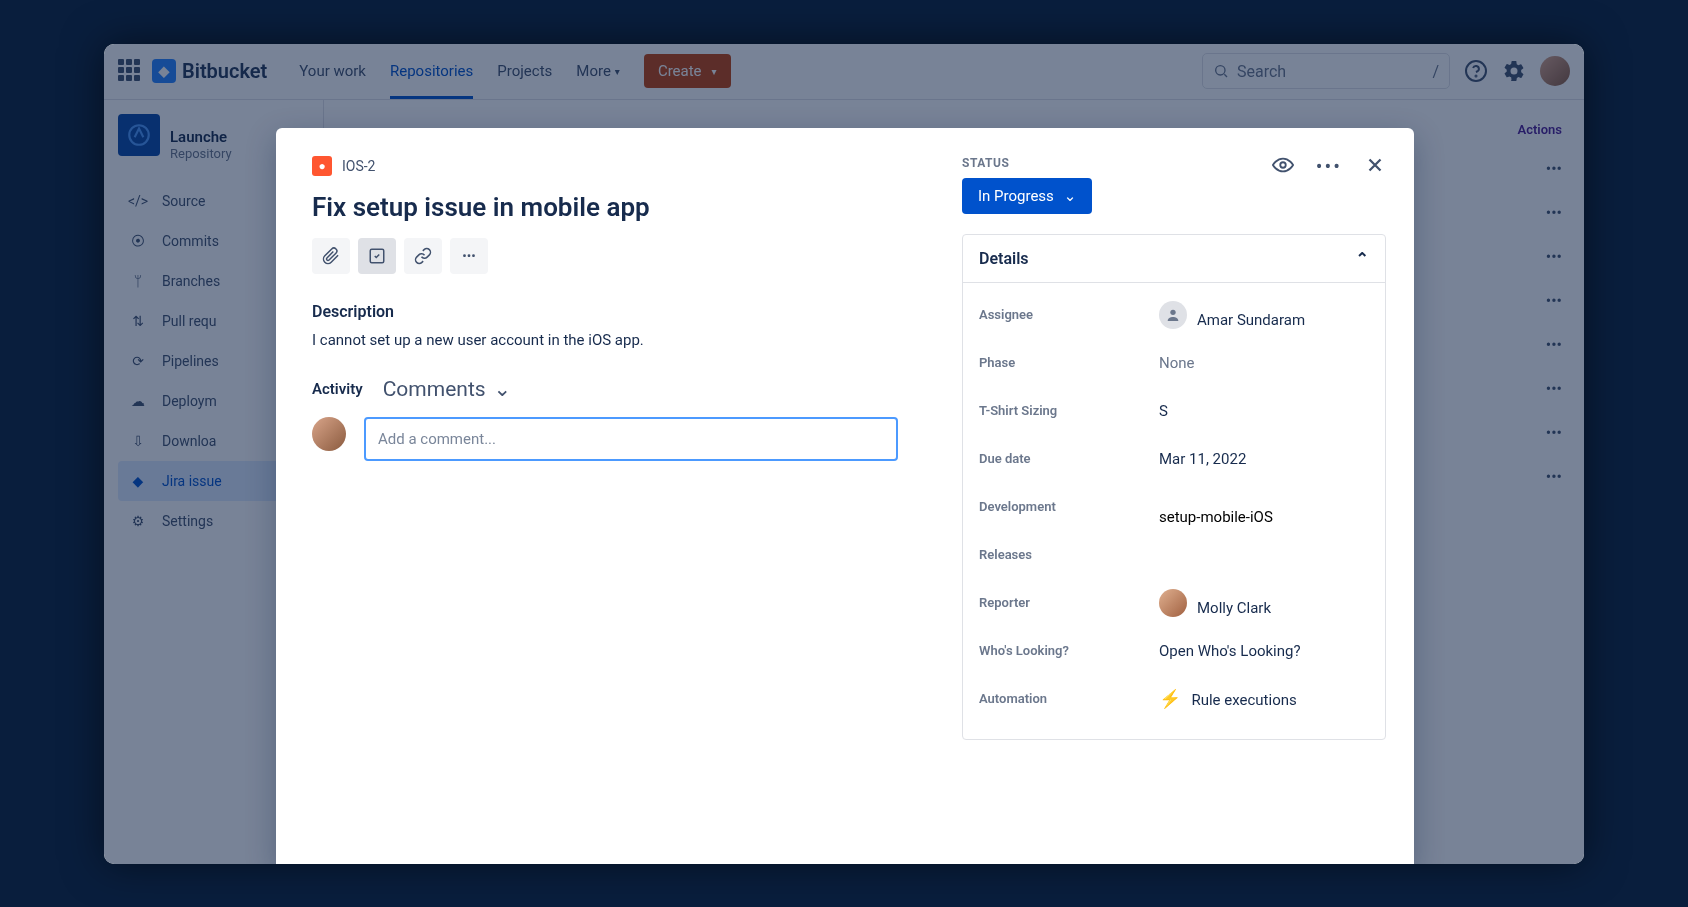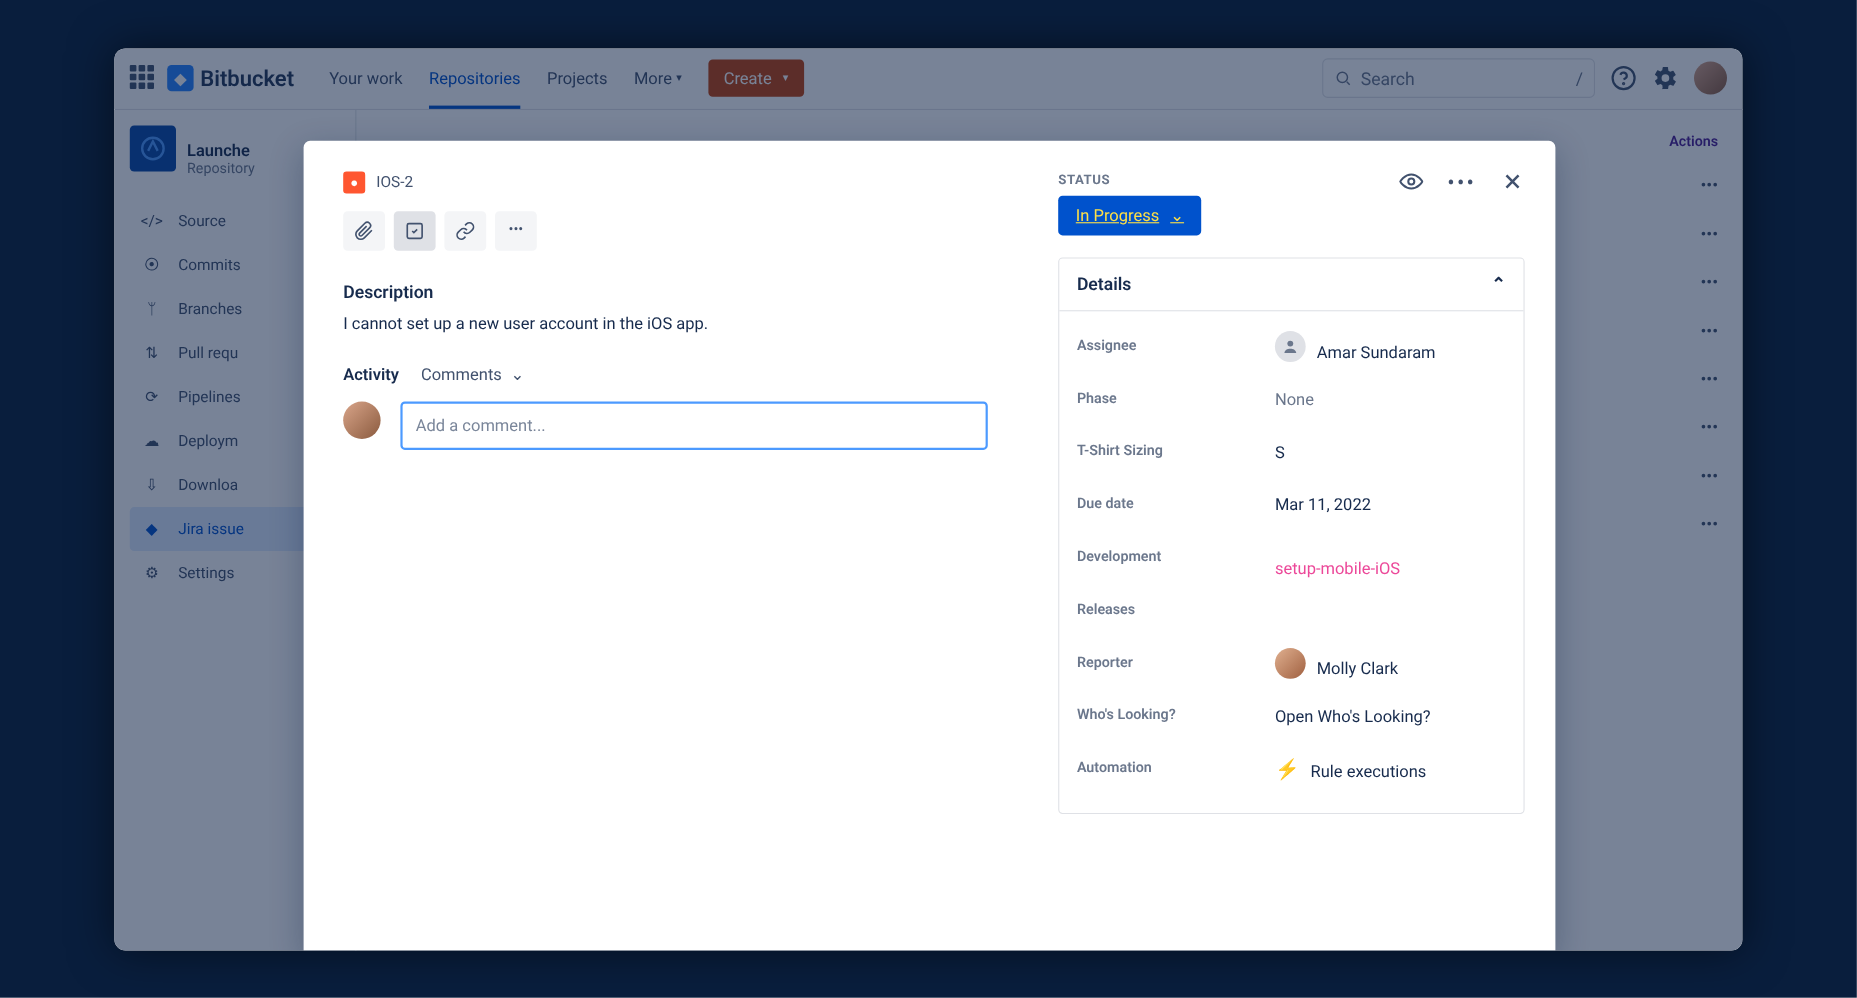--- a/index.html
+++ b/index.html
@@ -55,38 +55,38 @@
 .issue-title { font-size:26px; font-weight:600; color:#172B4D; margin-bottom:16px; }
 .action-btns { display:flex; gap:8px; margin-bottom:28px; }
 .action-btn { width:38px; height:36px; border:none; background:#F4F5F7; border-radius:4px; display:flex; align-items:center; justify-content:center; cursor:pointer; color:#42526E; }
 .action-btn.selected { background:#DFE1E6; }
 
 .sect-hdr { font-size:16px; font-weight:600; color:#172B4D; margin-bottom:10px; }
 .desc-text { color:#172B4D; font-size:15px; margin-bottom:28px; }
 
 .activity-row { display:flex; align-items:center; gap:20px; margin-bottom:16px; }
 .activity-label { font-size:15px; font-weight:600; color:#172B4D;text-align:center; }
-.activity-filter { color:#42526E; font-size:15px; display:flex; align-items:center; gap:8px; cursor:pointer;justify-content:space-between; }
+.activity-filter { color:#42526E; font-size:21px; display:flex; align-items:center; gap:8px; cursor:pointer;justify-content:space-between; }
 
 .comment-row { display:flex; gap:18px; align-items:flex-start; }
 .comment-av { width:34px; height:34px; border-radius:50%; background:linear-gradient(135deg,#d9a58a,#8a5a3e); flex-shrink:0; }
 .comment-input { flex:1; border:2px solid #4C9AFF; border-radius:4px; height:44px; padding:0 12px; font-size:15px; outline:none; }
 .comment-input::placeholder { color:#7A869A; }
 
 
 .status-lbl { font-size:12px; font-weight:700; color:#6B778C; letter-spacing:0.5px; margin-bottom:8px; }
-.status-btn { background:#0052CC; color:#fde047; border:none; padding:9px 16px; border-radius:4px; font-size:15px; display:inline-flex; align-items:center; gap:10px; cursor:pointer; margin-bottom:20px;text-decoration:underline; }
+.status-btn { background:#0052CC; color:#ffffff; border:none; padding:9px 16px; border-radius:4px; font-size:15px; display:inline-flex; align-items:center; gap:10px; cursor:pointer; margin-bottom:20px; }
 
 .details-panel { border:1px solid #DFE1E6; border-radius:4px; }
 .details-hdr { display:flex; align-items:center; justify-content:space-between; padding:14px 16px; font-size:16px; font-weight:600; color:#172B4D; border-bottom:1px solid #DFE1E6; cursor:pointer; }
 .details-body { padding:8px 16px 16px; }
 .field-row { display:flex; align-items:center; min-height:48px; font-size:14px; }
 .field-label { width:180px; color:#6B778C; font-weight:600; font-size:13px; }
 .field-val { color:#172B4D; display:flex; align-items:flex-end; gap:10px; font-size:15px; }
-.field-val.link { color:#ec4899; cursor:pointer;margin-top:20px; }
+.field-val.link { color:#000000; cursor:pointer;margin-top:20px; }
 .field-val.muted { color:#6B778C; }
 .mini-av { width:28px; height:28px; border-radius:50%; background:#DFE1E6; display:flex; align-items:center; justify-content:center; color:#6B778C; }
 .mini-av.photo { background:linear-gradient(135deg,#e0b090,#a06040); }
 .bolt { font-size:18px; }
 </style>
 </head>
 <body>
 
 <div class="app">
 
@@ -220,20 +220,21 @@
       <span><svg width="22" height="22" viewBox="0 0 24 24" fill="none" stroke="currentColor" stroke-width="2.5">
             <path d="M18 6 6 18M6 6l12 12"></path>
           </svg></span>
     </div>
 
     <div class="dlg-main">
       <div class="breadcrumb">
         <div class="bc-icon">●</div>
         <span>IOS-2</span>
       </div>
+      <h1 class="issue-title">Fix setup issue in mobile app</h1>
       <div class="action-btns">
         <button class="action-btn">
             <svg width="18" height="18" viewBox="0 0 24 24" fill="none" stroke="currentColor" stroke-width="2">
               <path d="m21.44 11.05-9.19 9.19a6 6 0 0 1-8.49-8.49l9.19-9.19a4 4 0 0 1 5.66 5.66l-9.2 9.19a2 2 0 0 1-2.83-2.83l8.49-8.48"></path>
             </svg>
           </button>
         <button class="action-btn selected">
             <svg width="18" height="18" viewBox="0 0 24 24" fill="none" stroke="currentColor" stroke-width="2">
               <rect x="3" y="3" width="18" height="18" rx="2"></rect>
               <path d="m9 12 2 2 4-4"></path>

